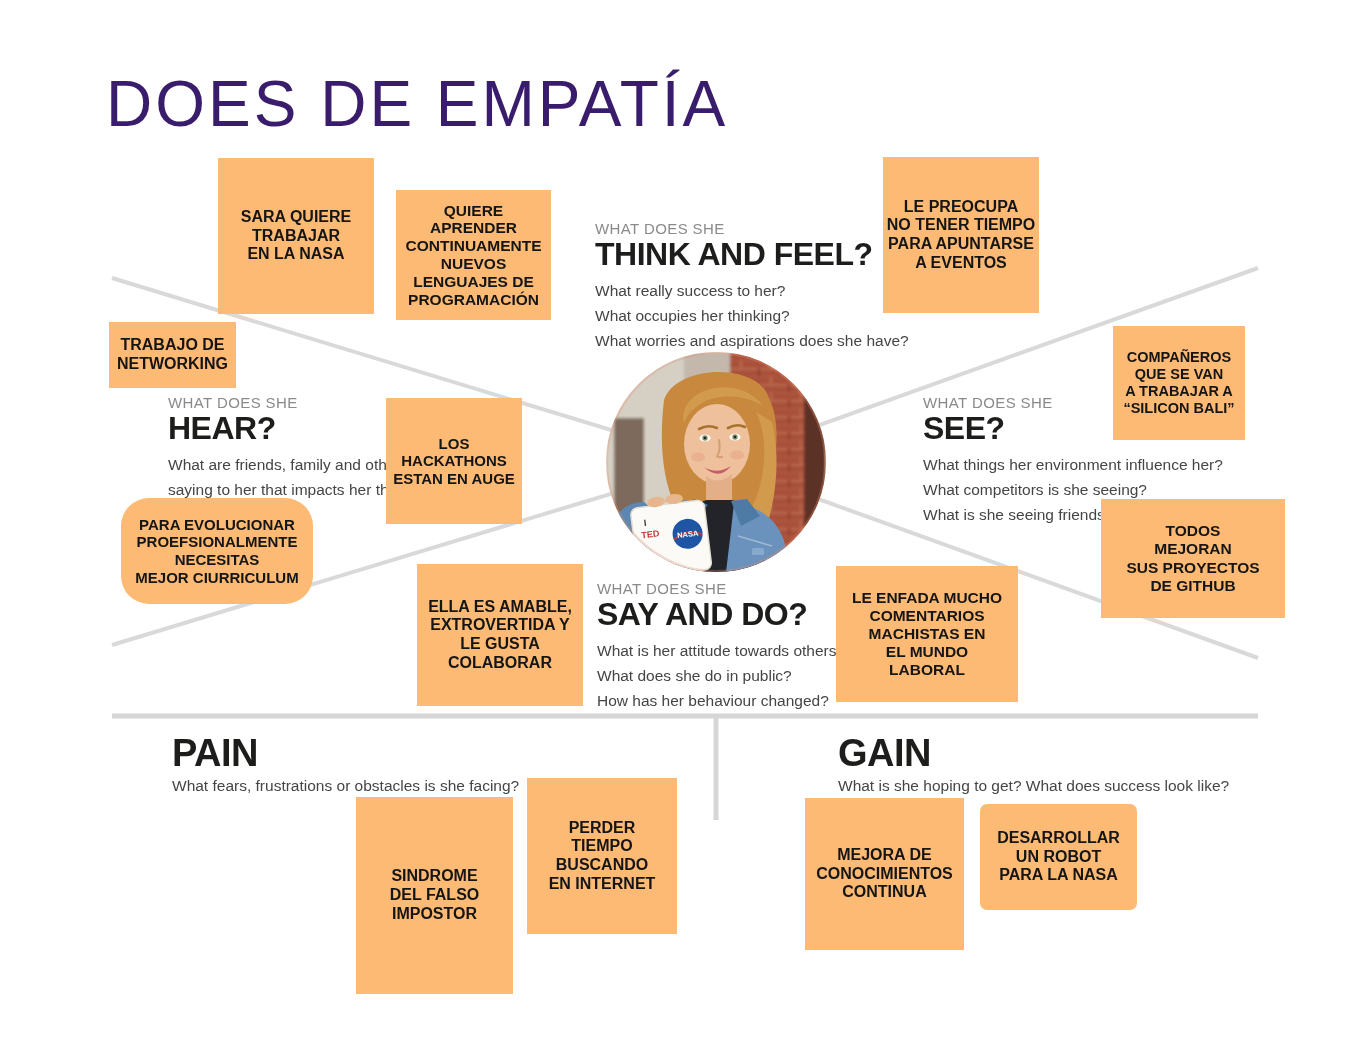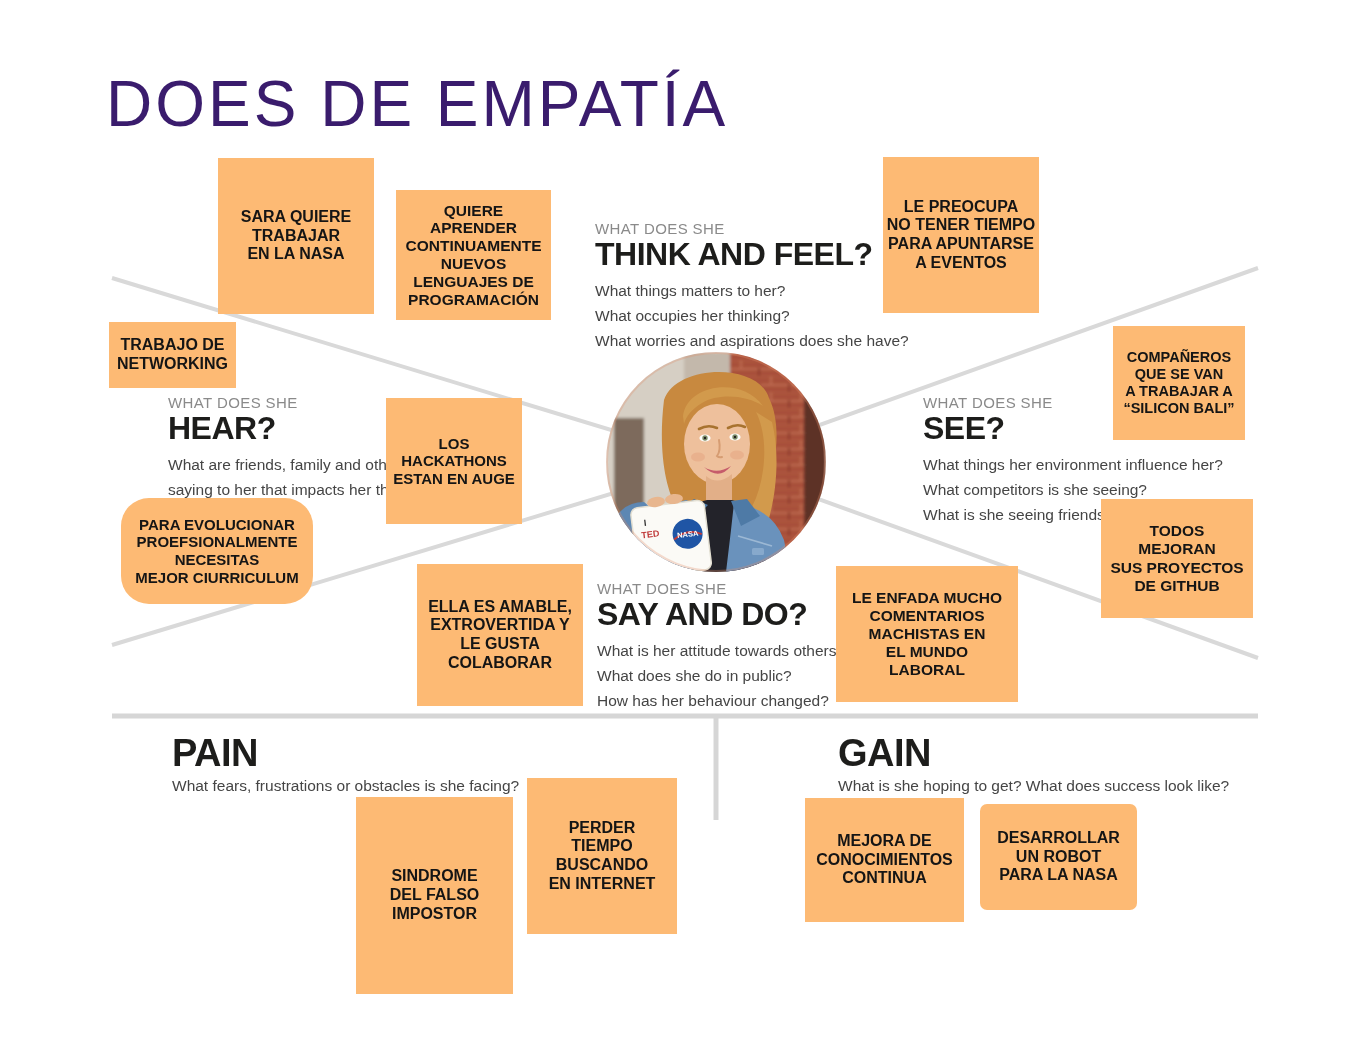--- a/index.html
+++ b/index.html
@@ -31,24 +31,24 @@
   }
   .p1{left:218px;top:158px;width:156px;height:156px;}
   .p2{left:396px;top:190px;width:155px;height:130px;font-size:15.5px;line-height:1.15;}
   .p3{left:883px;top:157px;width:156px;height:156px;font-size:16px;}
   .p4{left:109px;top:322px;width:127px;height:66px;}
   .p5{left:386px;top:398px;width:136px;height:126px;font-size:15px;}
   .p6{left:1113px;top:326px;width:132px;height:114px;font-size:14.5px;}
   .p7{left:121px;top:498px;width:192px;height:106px;font-size:15px;border-radius:28px;}
   .p8{left:417px;top:564px;width:166px;height:142px;}
   .p9{left:836px;top:566px;width:182px;height:136px;font-size:15.5px;}
-  .p10{left:1101px;top:499px;width:152px;height:119px;font-size:15.5px;}
+  .p10{left:1101px;top:499px;width:184px;height:119px;font-size:15.5px;}
   .p11{left:356px;top:797px;width:157px;height:197px;}
   .p12{left:527px;top:778px;width:150px;height:156px;}
-  .p13{left:805px;top:798px;width:159px;height:124px;}
+  .p13{left:805px;top:798px;width:159px;height:152px;}
   .p14{left:980px;top:804px;width:157px;height:106px;border-radius:7px;}
   .photo{position:absolute;left:606px;top:352px;width:220px;height:220px;z-index:3;border-radius:50%;}
 </style>
 </head>
 <body>
 
 <div class="canvas">
 
   <svg id="lines" width="1366" height="1039" aria-hidden="true">
     <g stroke="#d9d9d9" stroke-width="4" fill="none">
@@ -59,21 +59,21 @@
       <line x1="112" y1="716" x2="1258" y2="716"></line>
       <line x1="716" y1="716" x2="716" y2="820"></line>
     </g>
   </svg>
 
   <h1 class="page-title">DOES DE EMPATÍA</h1>
 
   <div class="section sec-think">
     <div class="eyebrow">WHAT DOES SHE</div>
     <div class="big">THINK AND FEEL?</div>
-    <div class="q first">What things matters to her?</div>
+    <div class="q first">What really success to her?</div>
     <div class="q">What occupies her thinking?</div>
     <div class="q">What worries and aspirations does she have?</div>
   </div>
 
   <div class="section sec-hear">
     <div class="eyebrow">WHAT DOES SHE</div>
     <div class="big">HEAR?</div>
     <div class="q first">What are friends, family and othe</div>
     <div class="q">saying to her that impacts her th</div>
   </div>

